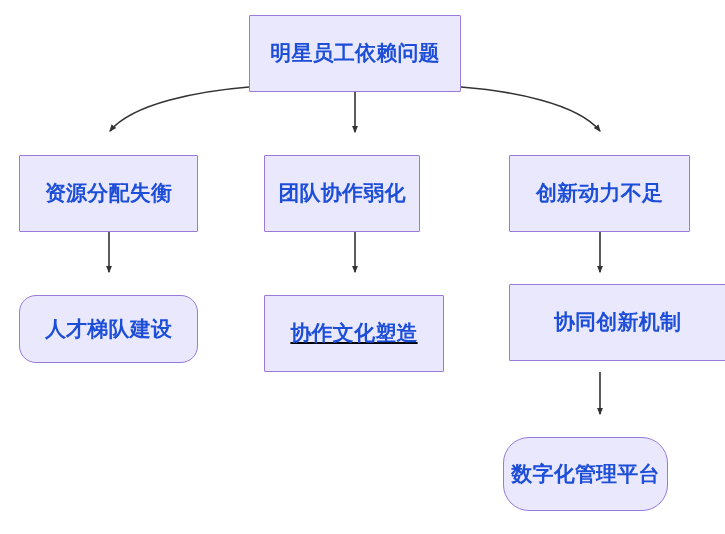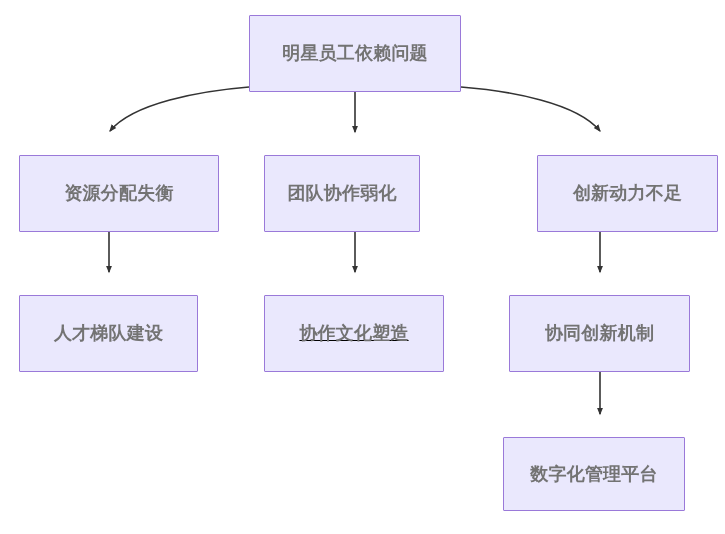--- a/index.html
+++ b/index.html
@@ -28,36 +28,36 @@
     box-sizing: border-box;
     background: #eae8fd;
     border: 1.4px solid #9a79d9;
     border-radius: 1px;
     display: flex;
     align-items: center;
     justify-content: center;
     text-align: center;
   }
   .node-label {
-    color: #737373;
-    font-size: 18px;
+    color: #1d4ed8;
+    font-size: 21px;
     font-weight: 700;
     line-height: 1.25;
     letter-spacing: 0.2px;
     white-space: nowrap;
   }
   
   #node-root      { left: 249px; top: 15px;  width: 212px; height: 77px; }
-  #node-resource  { left: 19px;  top: 155px; width: 200px; height: 77px; }
+  #node-resource  { left: 19px;  top: 155px; width: 179px; height: 77px; }
   #node-teamwork  { left: 264px; top: 155px; width: 156px; height: 77px; }
-  #node-innovation{ left: 509px; top: 155px; width: 181px; height: 77px; margin-left: 28px; }
-  #node-talent    { left: 19px;  top: 295px; width: 179px; height: 77px; }
+  #node-innovation{ left: 509px; top: 155px; width: 181px; height: 77px; }
+  #node-talent    { left: 19px;  top: 295px; width: 179px; height: 68px; border-radius: 17px; }
   #node-culture   { left: 264px; top: 295px; width: 180px; height: 77px; text-decoration: underline; }
-  #node-mechanism { left: 509px; top: 295px; width: 181px; height: 77px; }
-  #node-platform  { left: 503px; top: 437px; width: 182px; height: 74px; }
+  #node-mechanism { left: 509px; top: 284px; width: 217px; height: 77px; }
+  #node-platform  { left: 503px; top: 437px; width: 165px; height: 74px; border-radius: 26px; }
 </style>
 </head>
 <body>
 
 <div id="canvas">
 
   <svg id="edge-layer" viewBox="0 0 725 534" width="725" height="534" xmlns="http://www.w3.org/2000/svg">
     <defs>
       <marker id="arrowhead" markerWidth="9" markerHeight="9" refX="6.2" refY="3.6" orient="auto" markerUnits="userSpaceOnUse">
         <path d="M0,0.6 L7.4,3.6 L0,6.6 z" fill="#333333"></path>

